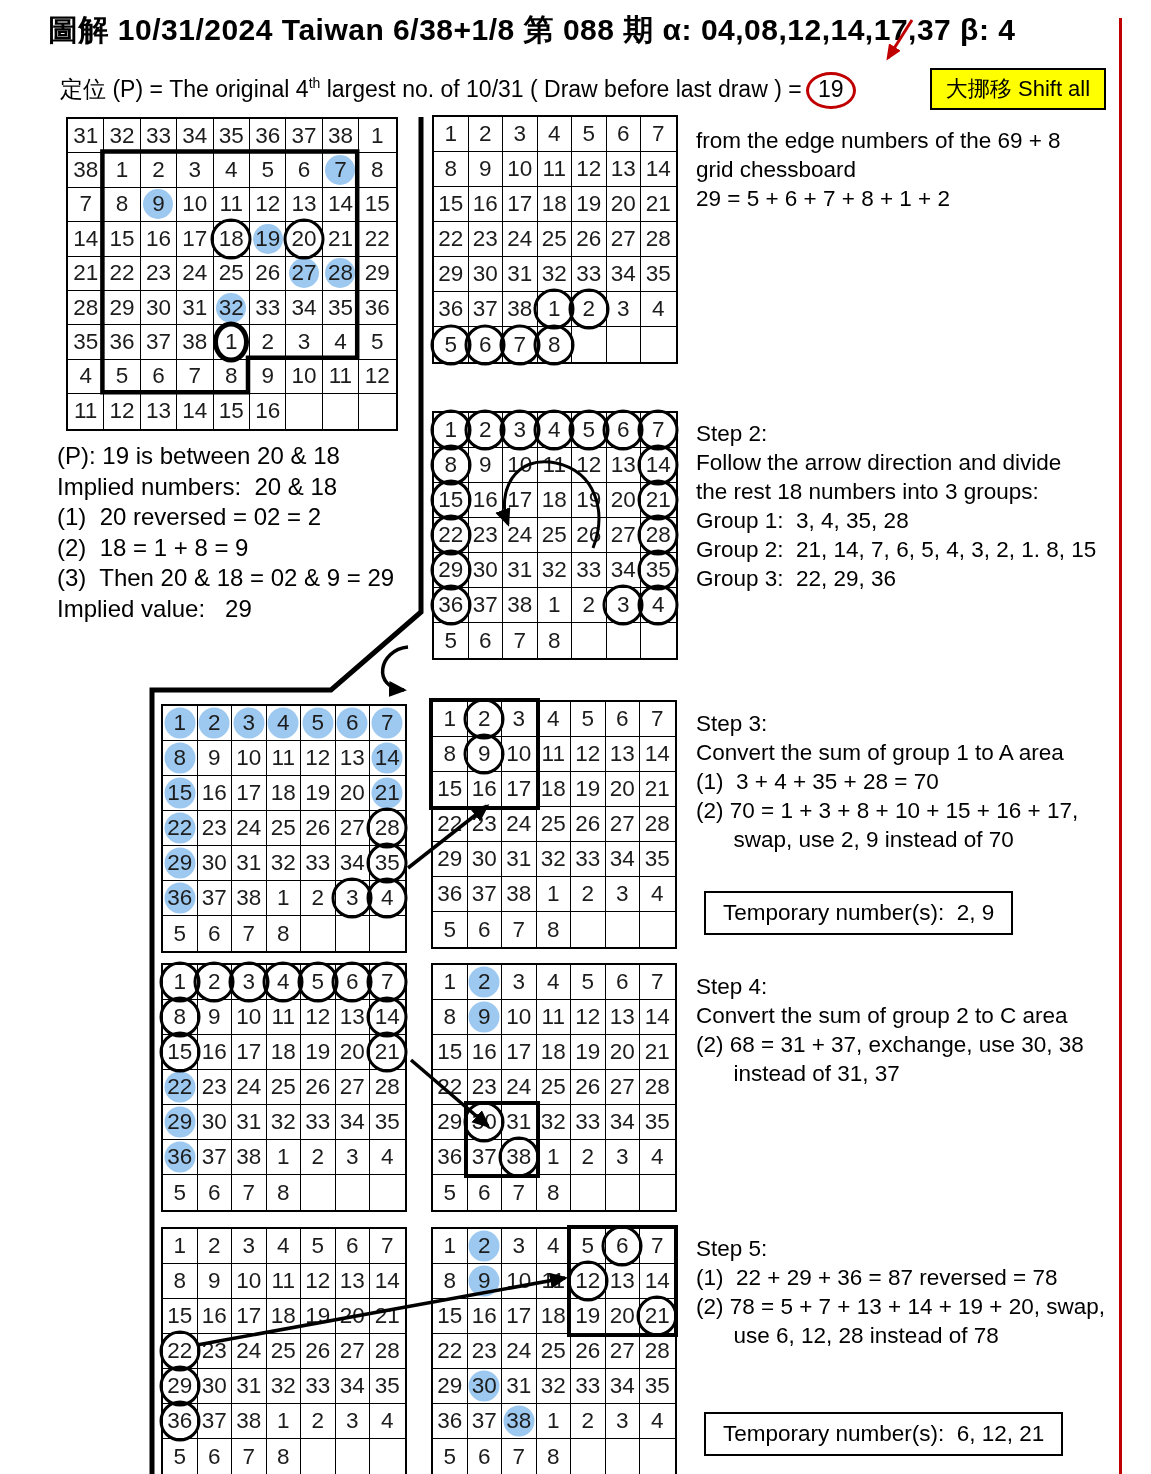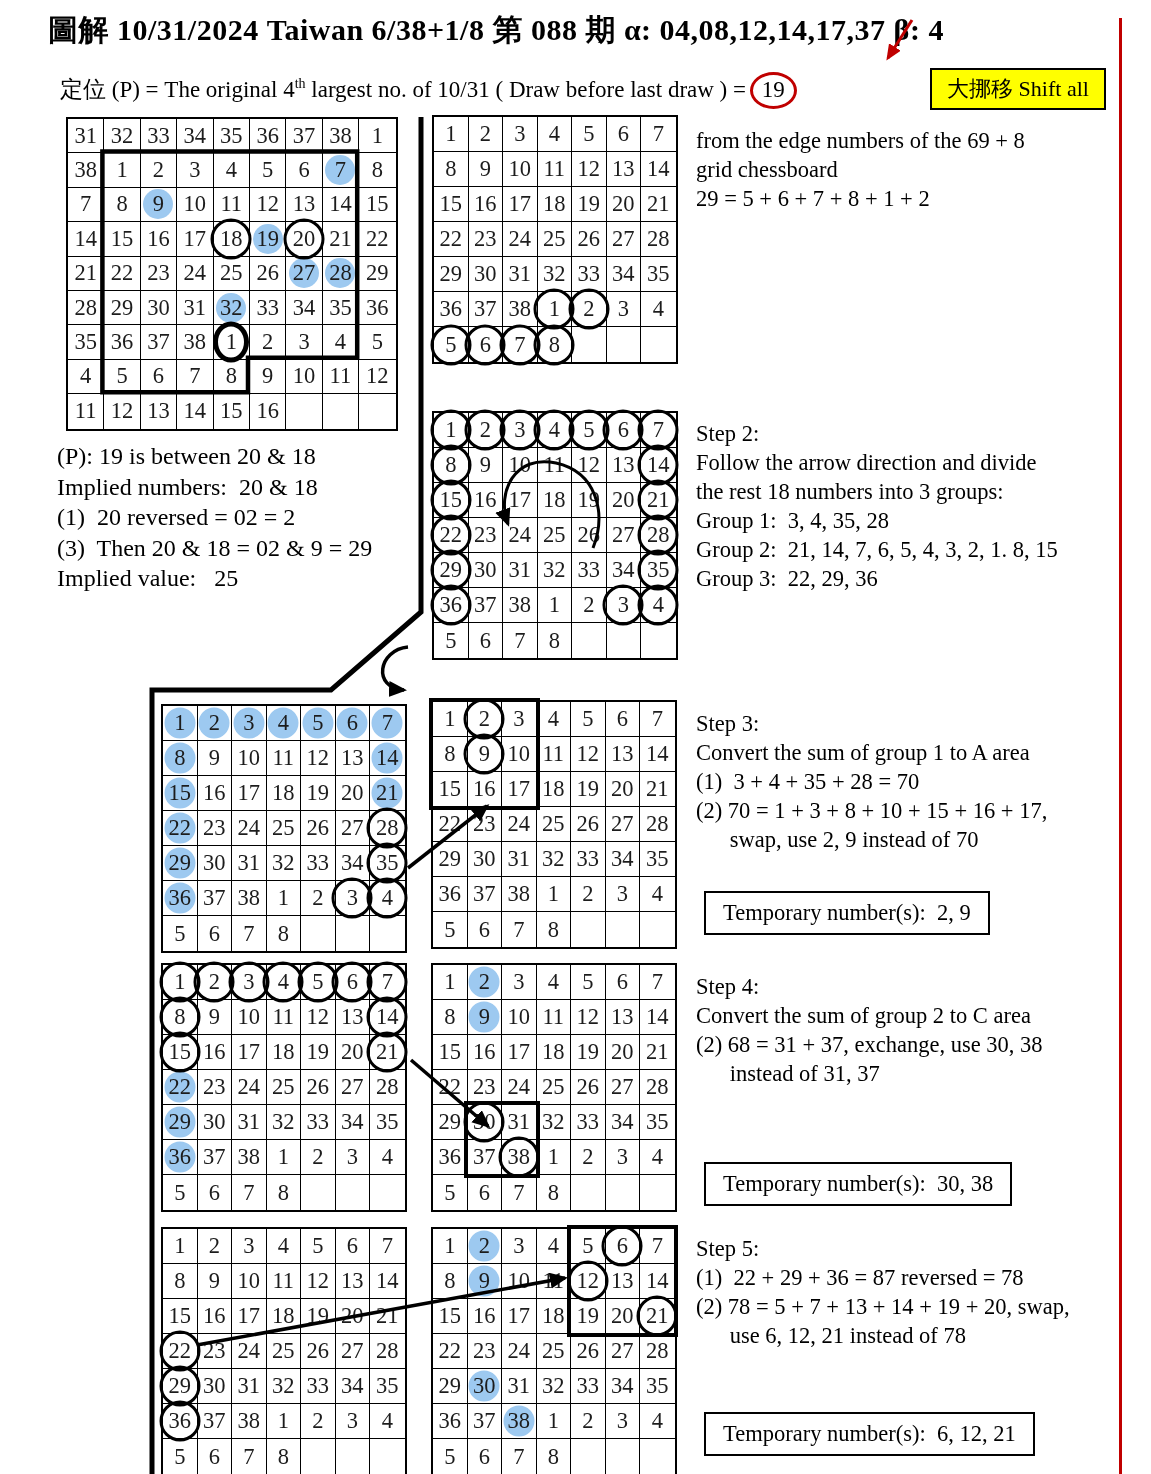--- a/index.html
+++ b/index.html
@@ -1,17 +1,17 @@
 <!DOCTYPE html>
 <html><head>
 <meta charset="utf-8">
 <style>
   html,body{margin:0;padding:0;background:#fff;}
   #stage{position:relative;width:1151px;height:1474px;background:#fff;overflow:hidden;
-         font-family:Liberation Serif, serif;color:#000;}
+         font-family:Liberation Sans, sans-serif;color:#000;}
   .abs{position:absolute;}
   #title{left:48px;top:10px;font-size:30px;font-weight:600;letter-spacing:.5px;white-space:nowrap;}
   #subtitle{left:60px;top:74px;font-size:23px;white-space:nowrap;}
   #subtitle sup{font-size:14px;}
   .pcircle{display:inline-block;border:3px solid var(--red);border-radius:50%;
            padding:3px 9px 5px 9px;margin:-6px -2px;line-height:1;}
   #shiftbox{left:930px;top:68px;width:172px;height:38px;background:var(--yellow);
             border:2.5px solid #000;font-size:22px;text-align:center;line-height:38px;}
   #redline{left:1119px;top:18px;width:2.5px;height:1456px;background:var(--red);}
   
@@ -1567,22 +1567,23 @@
 
   <div class="tblock" style="left:696px;top:126px">
       <div class="tline">from the edge numbers of the 69 + 8</div>
       <div class="tline">grid chessboard</div>
       <div class="tline">29 = 5 + 6 + 7 + 8 + 1 + 2</div>
     </div>
   <div class="tblock big" style="left:57px;top:441px">
       <div class="tline">(P): 19 is between 20 &amp; 18</div>
       <div class="tline">Implied numbers:  20 &amp; 18</div>
       <div class="tline">(1)  20 reversed = 02 = 2</div>
+      <div class="tline">(2)  18 = 1 + 8 = 9</div>
       <div class="tline">(3)  Then 20 &amp; 18 = 02 &amp; 9 = 29</div>
-      <div class="tline">Implied value:   25</div>
+      <div class="tline">Implied value:   29</div>
     </div>
   <div class="tblock" style="left:696px;top:419px">
       <div class="tline">Step 2:</div>
       <div class="tline">Follow the arrow direction and divide</div>
       <div class="tline">the rest 18 numbers into 3 groups:</div>
       <div class="tline">Group 1:  3, 4, 35, 28</div>
       <div class="tline">Group 2:  21, 14, 7, 6, 5, 4, 3, 2, 1. 8, 15</div>
       <div class="tline">Group 3:  22, 29, 36</div>
     </div>
   <div class="tblock" style="left:696px;top:709px">
@@ -1592,26 +1593,25 @@
       <div class="tline">(2) 70 = 1 + 3 + 8 + 10 + 15 + 16 + 17,</div>
       <div class="tline">      swap, use 2, 9 instead of 70</div>
     </div>
   <div class="tempbox" style="left:704px;top:891px">Temporary number(s):  2, 9</div>
   <div class="tblock" style="left:696px;top:972px">
       <div class="tline">Step 4:</div>
       <div class="tline">Convert the sum of group 2 to C area</div>
       <div class="tline">(2) 68 = 31 + 37, exchange, use 30, 38</div>
       <div class="tline">      instead of 31, 37</div>
     </div>
-  <div class="tempbox" style="left:704px;top:1162px">Temporary number(s):  30, 38</div>
   <div class="tblock" style="left:696px;top:1234px">
       <div class="tline">Step 5:</div>
       <div class="tline">(1)  22 + 29 + 36 = 87 reversed = 78</div>
       <div class="tline">(2) 78 = 5 + 7 + 13 + 14 + 19 + 20, swap,</div>
-      <div class="tline">      use 6, 12, 21 instead of 78</div>
+      <div class="tline">      use 6, 12, 28 instead of 78</div>
     </div>
   <div class="tempbox" style="left:704px;top:1412px">Temporary number(s):  6, 12, 21</div>
 
   <svg id="overlay" width="1151" height="1474" viewBox="0 0 1151 1474">
     <defs>
       <marker id="ah" markerUnits="userSpaceOnUse" markerWidth="22" markerHeight="18" refX="15" refY="8" orient="auto">
         <path d="M0,0 L18,8 L0,16 Z" fill="#000"></path>
       </marker>
       <marker id="ahr" markerUnits="userSpaceOnUse" markerWidth="20" markerHeight="16" refX="13" refY="7" orient="auto">
         <path d="M0,0 L16,7 L0,14 Z" fill="#C00000"></path>

